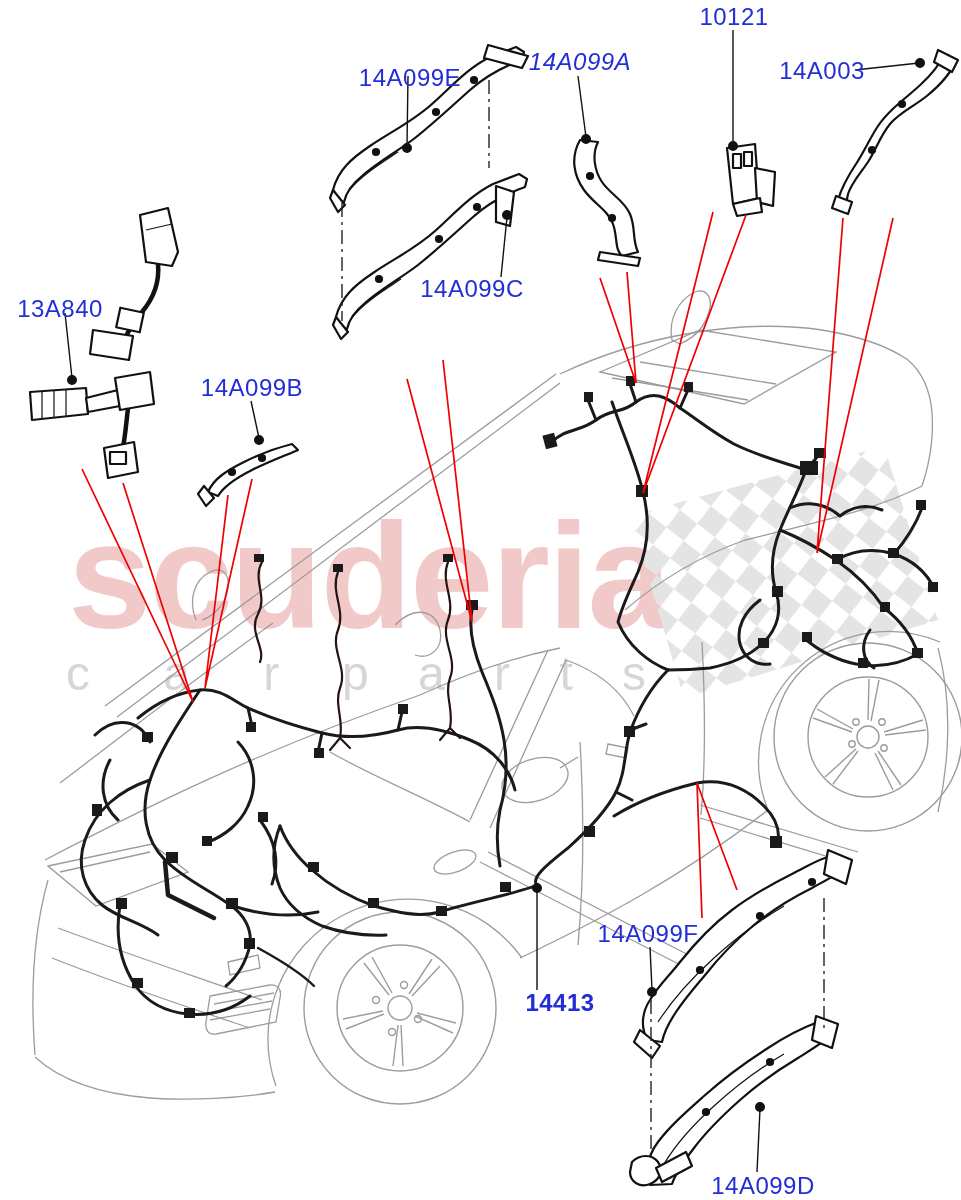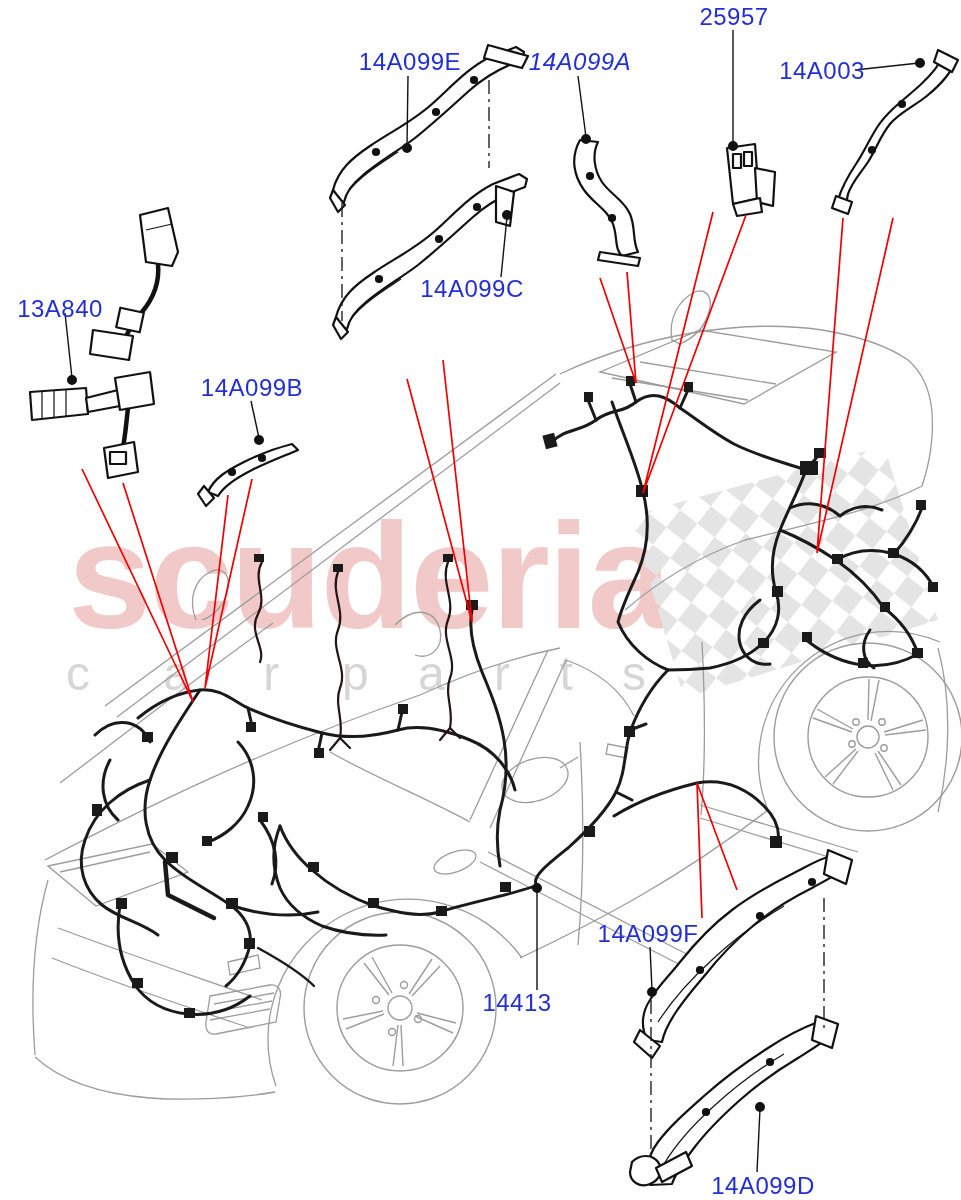--- a/index.html
+++ b/index.html
@@ -324,24 +324,24 @@
         <circle cx="507" cy="215" r="4.3"></circle>
     <path d="M650,947 L652,990"></path>
         <circle cx="652" cy="992" r="4.3"></circle>
     <path d="M537,990 L537,890"></path>
         <circle cx="537" cy="888" r="4.3"></circle>
     <path d="M757,1172 L760,1109"></path>
         <circle cx="760" cy="1107" r="4.3"></circle>
   </g>
 </svg>
 
-<div class="part-label" style="left:410px;top:62px;">14A099E</div>
+<div class="part-label" style="left:410px;top:78px;">14A099E</div>
 <div class="part-label" style="left:580px;top:62px;font-style:italic;">14A099A</div>
-<div class="part-label" style="left:734px;top:17px;">25957</div>
+<div class="part-label" style="left:734px;top:17px;">10121</div>
 <div class="part-label" style="left:822px;top:71px;">14A003</div>
 <div class="part-label" style="left:60px;top:299px;margin-top:10px;">13A840</div>
 <div class="part-label" style="left:252px;top:388px;">14A099B</div>
 <div class="part-label" style="left:472px;top:289px;">14A099C</div>
 <div class="part-label" style="left:648px;top:934px;">14A099F</div>
-<div class="part-label" style="left:517px;top:1003px;">14413</div>
+<div class="part-label" style="left:560px;top:1003px;font-weight:bold;">14413</div>
 <div class="part-label" style="left:755px;top:1186px;margin-left:8px;">14A099D</div>
 
 </div>
 
 </body></html>

